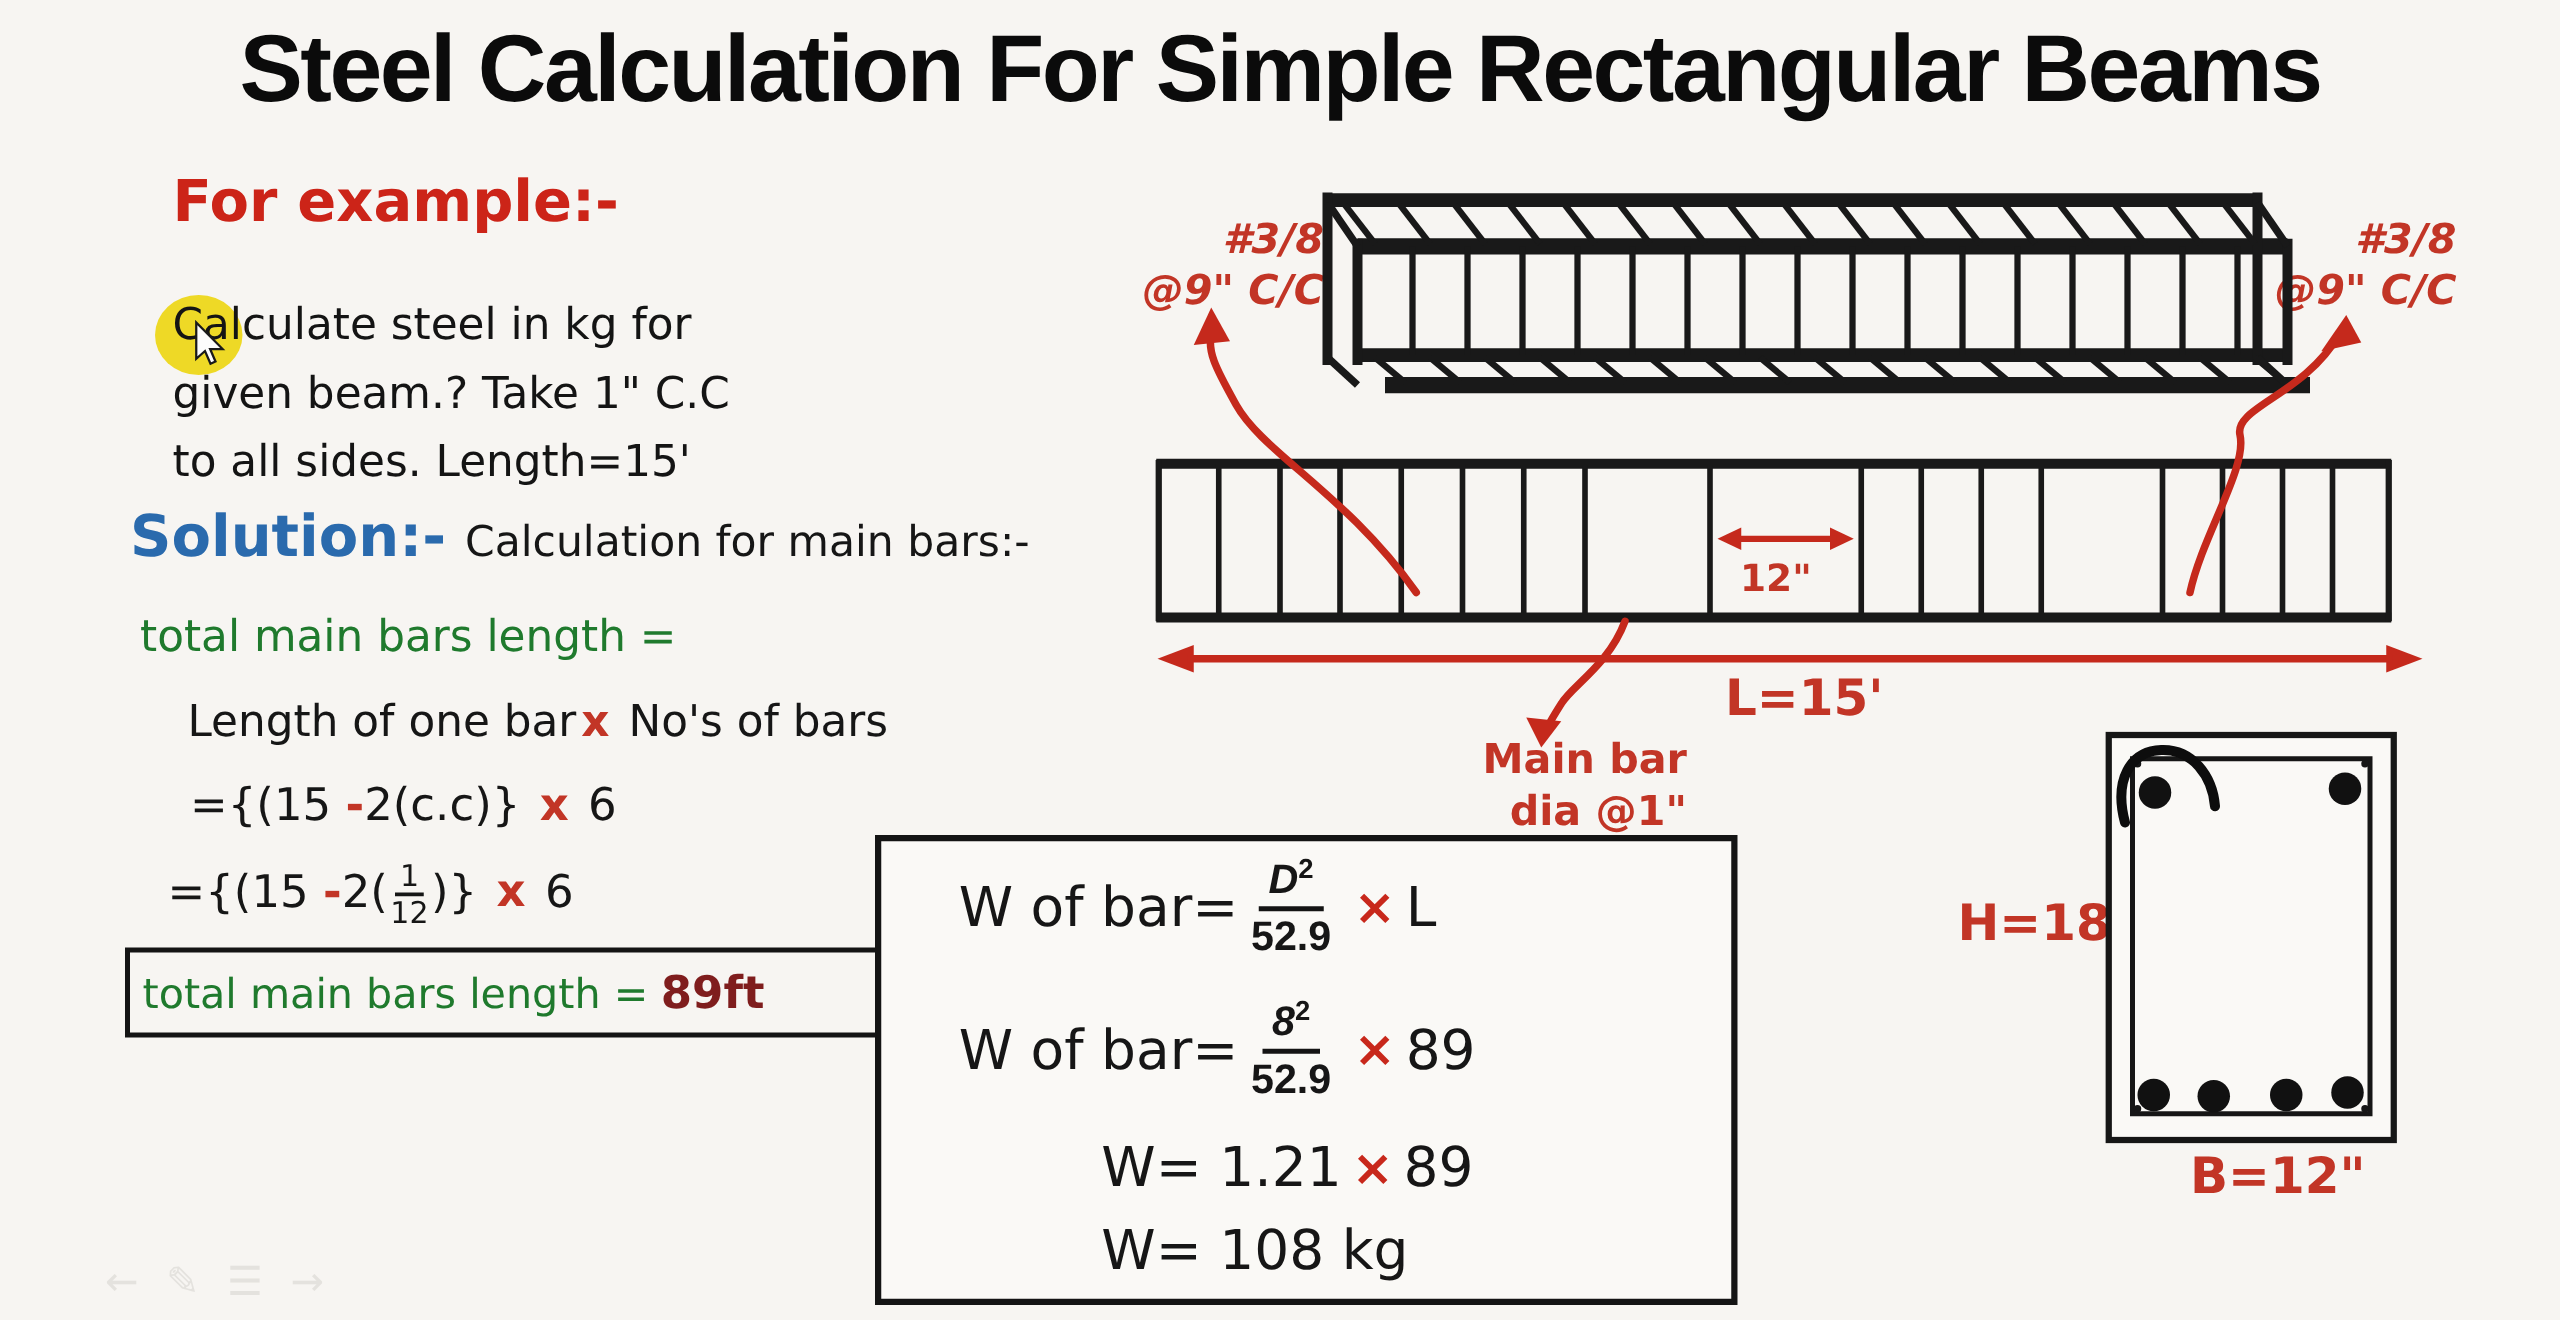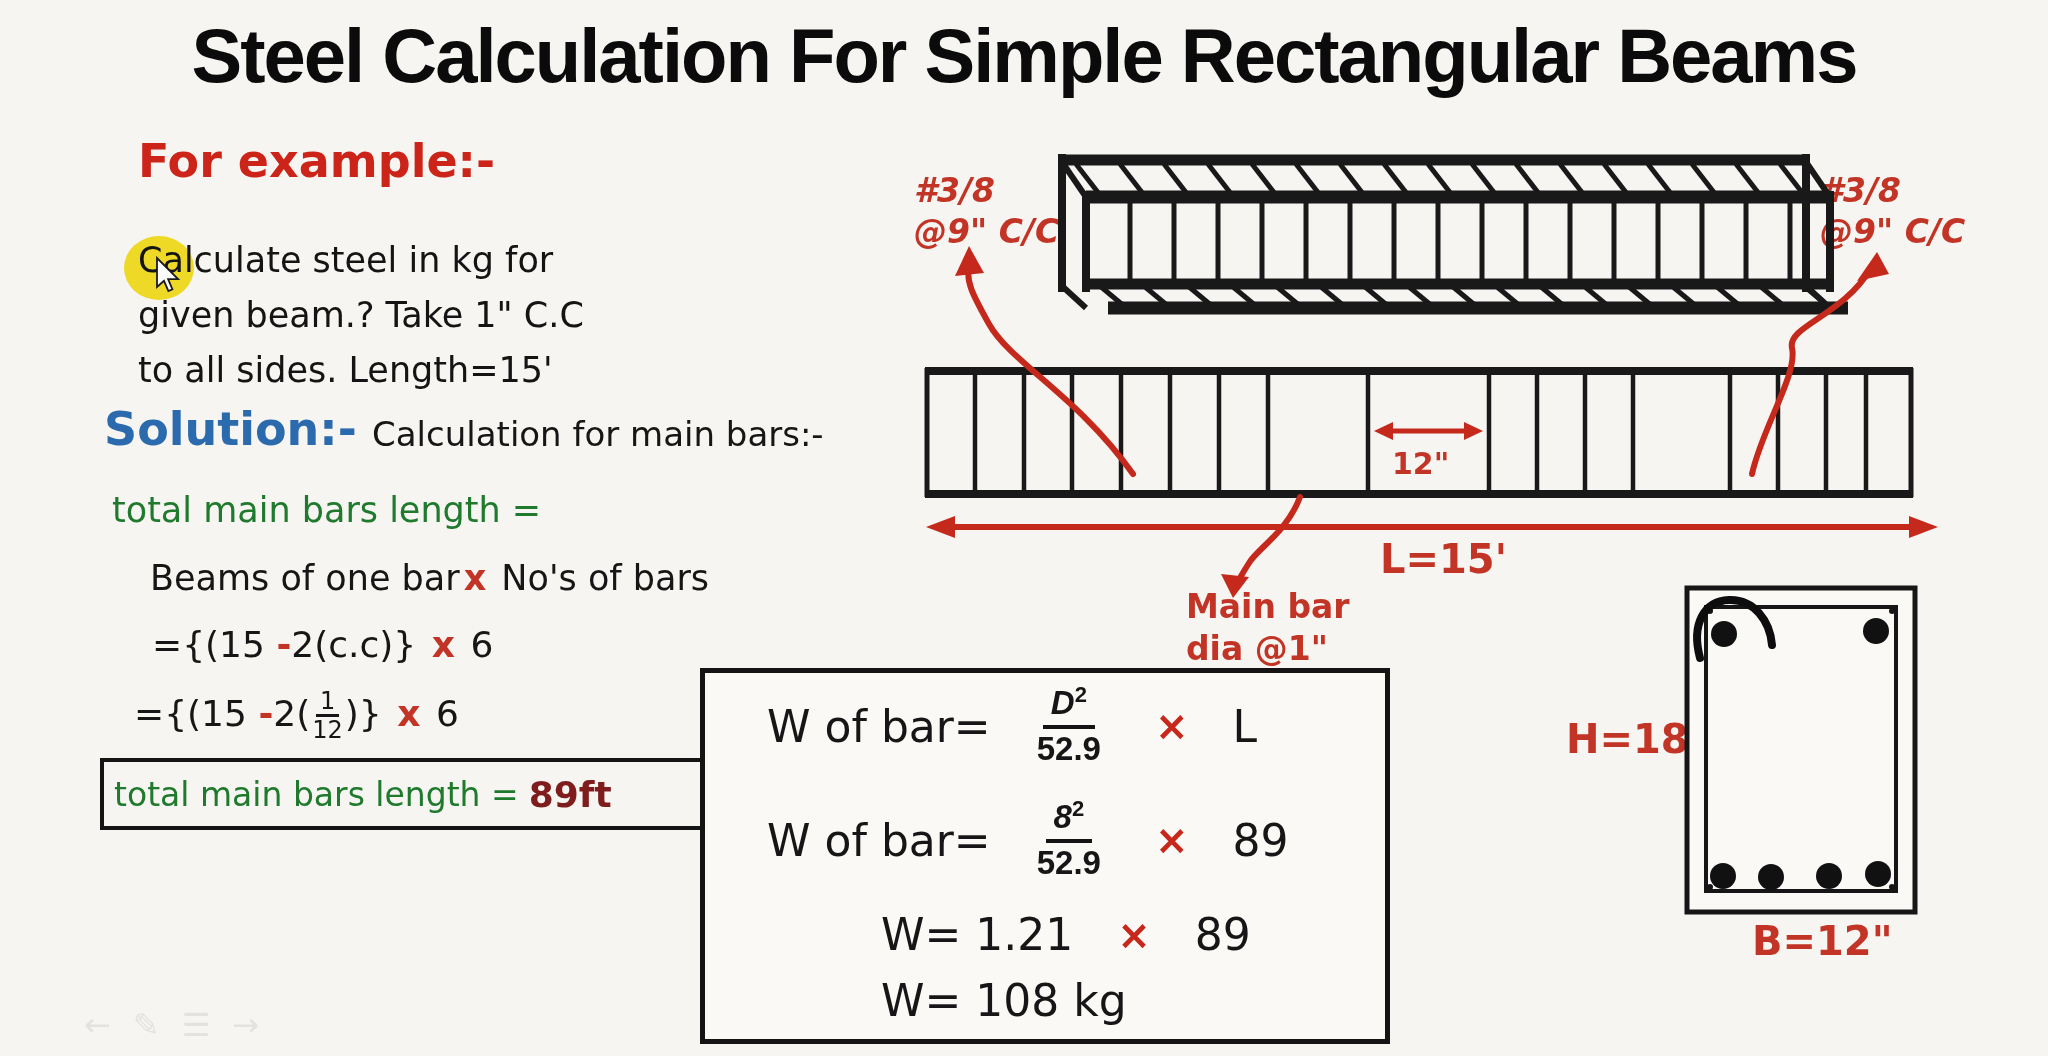--- a/index.html
+++ b/index.html
@@ -36,28 +36,28 @@
   .sfrac{display:inline-flex;flex-direction:column;align-items:center;vertical-align:middle;font-size:24px;line-height:26px;margin:0 2px;}
   .sfrac .n{border-bottom:3px solid #161616;padding:0 4px;}
   .result-box{
     left:100px;top:758px;width:592px;height:64px;border:4px solid #141414;
     display:flex;align-items:center;padding-left:10px;font-size:33px;z-index:2;background:transparent;
   }
   .result-box .value{color:#7f1d1d;font-weight:700;font-size:36px;margin-left:10px;}
   .formula-box{
     left:700px;top:668px;width:680px;height:366px;border:5px solid #141414;z-index:2;background:#faf9f6;
   }
-  .fline{position:absolute;display:flex;align-items:center;font-size:44px;white-space:nowrap;gap:36px;}
+  .fline{position:absolute;display:flex;align-items:center;font-size:44px;white-space:nowrap;}
   .bfrac{display:inline-flex;flex-direction:column;align-items:center;margin:0 10px;
          font-family:Liberation Sans, sans-serif;font-weight:700;font-size:33px;line-height:40px;}
   .bfrac .n{border-bottom:4px solid #141414;padding:0 8px 2px;}
   .bfrac i{font-style:italic;}
   sup.exp{font-size:22px;vertical-align:super;line-height:0;}
   .btimes{color:#c8281b;font-weight:700;font-size:40px;padding:0 8px;}
-  .dlabel{z-index:2;color:var(--red2);font-style:italic;font-weight:600;}
+  .dlabel{z-index:2;color:var(--red2);font-style:italic;font-weight:600;text-align:right;}
   .stirrup-label{font-size:33px;line-height:41px;}
   .lbl-left{left:914px;top:170px;}
   .lbl-right{left:1820px;top:170px;}
   .dim12{left:1392px;top:446px;font-size:30px;font-style:normal;}
   .dimL{left:1380px;top:536px;font-size:40px;font-style:normal;font-weight:700;}
   .mainbar{left:1186px;top:586px;font-size:33px;line-height:42px;font-style:normal;}
   .hdim{left:1566px;top:716px;font-size:40px;font-style:normal;font-weight:700;}
   .bdim{left:1752px;top:918px;font-size:40px;font-style:normal;font-weight:700;}
   .highlight-circle{
     left:124px;top:236px;width:70px;height:64px;border-radius:50%;
@@ -83,21 +83,21 @@
     <div>given beam.? Take 1" C.C</div>
     <div>to all sides. Length=15'</div>
   </div>
 
   <div class="abs txt solution-heading">Solution:-</div>
   <div class="abs txt solution-sub">Calculation for main bars:-</div>
 
   <div class="abs txt total-label">total main bars length =</div>
 
   <div class="abs txt length-line">
-    <span>Beams of one bar</span><span class="times">x</span><span> No's of bars</span>
+    <span>Length of one bar</span><span class="times">x</span><span> No's of bars</span>
   </div>
 
   <div class="abs txt eq">
     <span>={(15 </span><span class="minus">-</span><span>2(c.c)} </span><span class="times">x</span><span> 6</span>
   </div>
 
   <div class="abs txt eq2">
     <span>={(15 </span><span class="minus">-</span><span>2(</span><span class="sfrac">
         <span class="n">1</span>
         <span>12</span>

